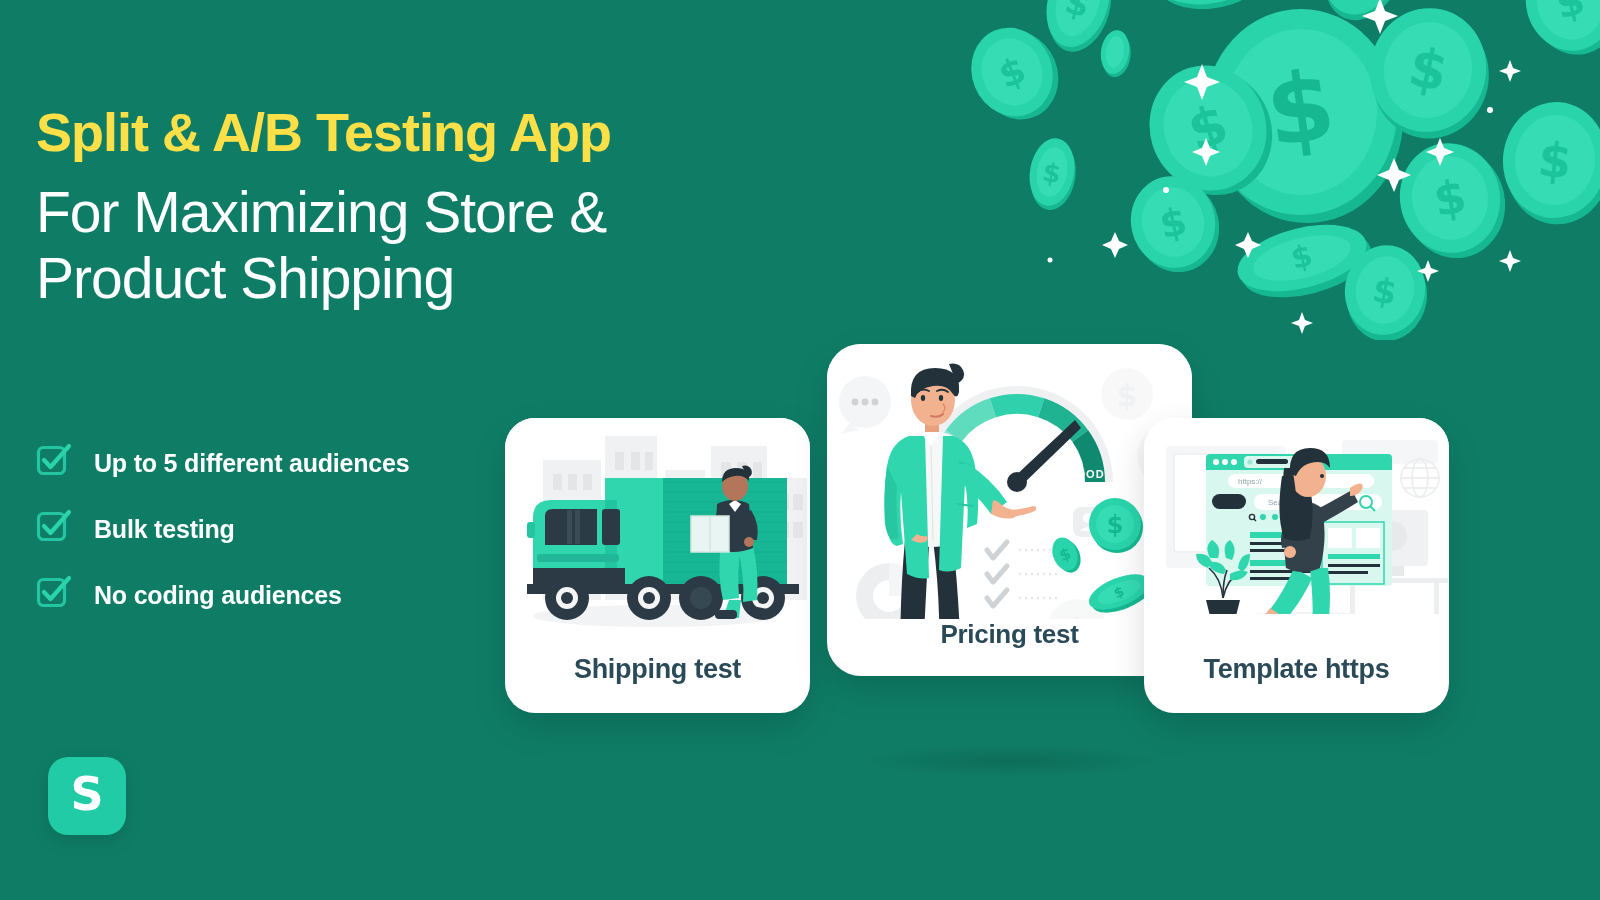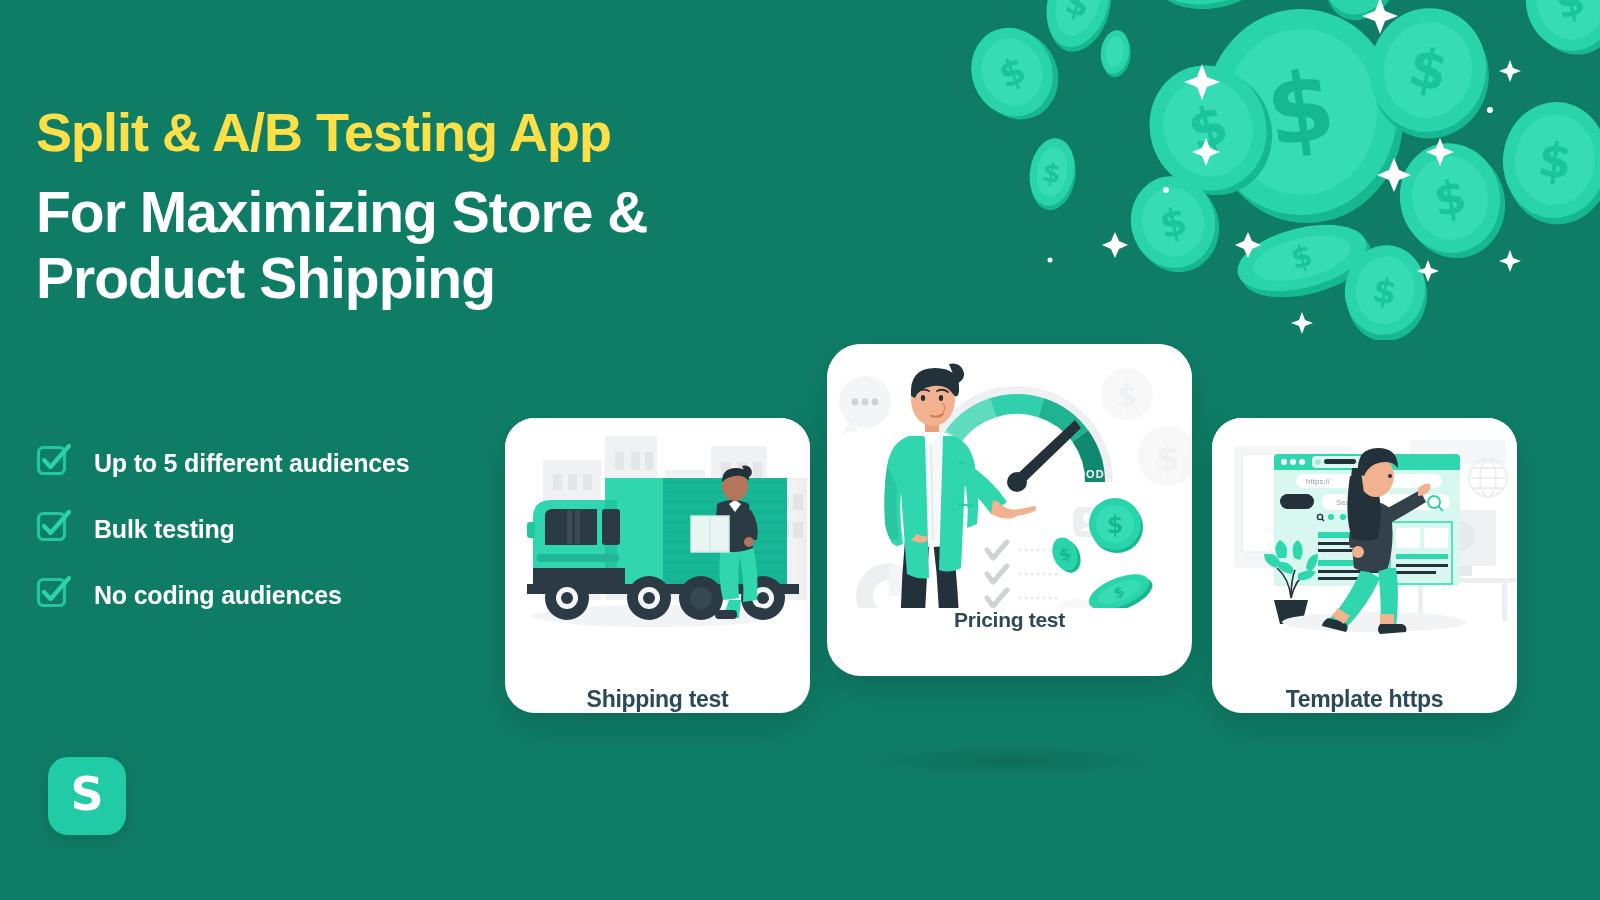--- a/index.html
+++ b/index.html
@@ -14,21 +14,21 @@
   
   .coins-layer { position:absolute; top:-40px; right:-30px; width:700px; height:380px; pointer-events:none; }
 
   
   .headline-block { position:absolute; left:36px; top:104px; width:760px; }
   .eyebrow {
     color:#fde047; font-size:54px; font-weight:bold; letter-spacing:-1px;
     line-height:1.05; white-space:nowrap;
   }
   .title {
-    color:#ffffff; font-size:57px; font-weight:bold; letter-spacing:-1px;
+    color:#ffffff; font-size:57px; font-weight:normal; letter-spacing:-1px;
     line-height:1.16; margin-top:18px;
   }
 
   
   .features { position:absolute; left:36px; top:412px; width:520px; }
   .feature-row { display:flex; align-items:flex-end; height:66px; }
   .check-box { width:36px; height:36px; flex:0 0 36px; position:relative; margin-right:22px; }
   .feature-label { color:#ffffff; font-size:25px; font-weight:bold; letter-spacing:-.2px; }
 
   
@@ -46,28 +46,28 @@
 
   
   .card {
     position:absolute; background:#ffffff; border-radius:30px;
     box-shadow:0 14px 34px rgba(0,0,0,.14);
     overflow:hidden; display:flex; flex-direction:column;
   }
   .card-side { width:305px; height:295px; }
   .card-center { left:827px; top:344px; width:365px; height:332px; border-radius:34px; }
   .card-left  { left:505px; top:418px; }
-  .card-right { left:1212px; top:418px;gap:40px; }
+  .card-right { left:1144px; top:418px;gap:40px; }
   .card-art { flex:1 1 auto; position:relative; overflow:hidden; }
   .card-title {
     text-align:center; color:#2b4a58; font-weight:bold;
     letter-spacing:-.3px;
   }
-  .card-side .card-title { font-size:23px; }
-  .card-center .card-title { font-size:21px; padding-bottom:44px; }
+  .card-side .card-title { font-size:27px; padding-bottom:28px; }
+  .card-center .card-title { font-size:26px; padding-bottom:26px; }
 
   .center-shadow {
     position:absolute; left:845px; top:744px; width:330px; height:34px;
     background:radial-gradient(ellipse at center, rgba(0,0,0,.13) 0%, rgba(0,0,0,0) 70%);
     border-radius:50%;
   }
   svg { display:block; }
 </style>
 </head>
 <body>

